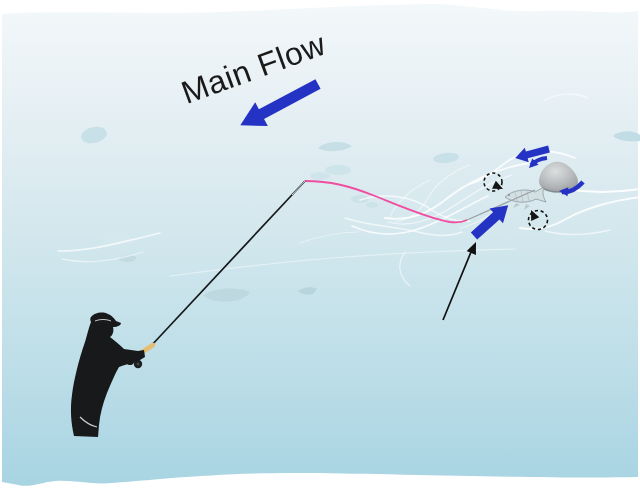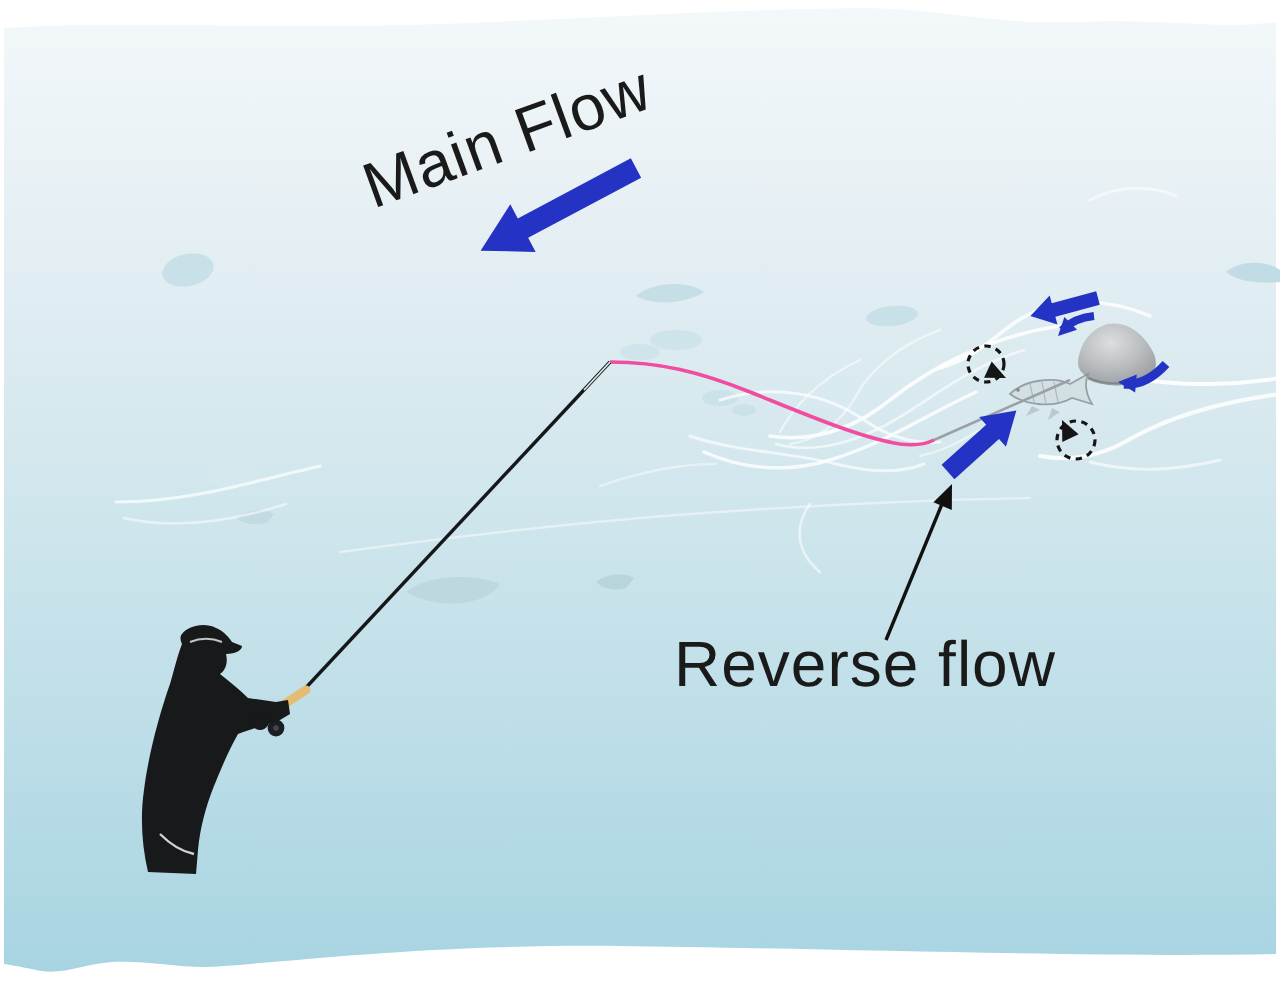--- a/index.html
+++ b/index.html
@@ -172,15 +172,14 @@
            C 74,379 79,359 85,342
            C 87,335 89,327 91,322
            C 90,320 90,318 91,317 Z"></path>
       <path d="M 95,321 C 100,319 106,319 111,321" stroke="#ffffff" stroke-width="1" opacity="0.75" fill="none"></path>
       <path d="M 80,417 C 86,423 92,426 97,427" stroke="#ffffff" stroke-width="1.2" opacity="0.8" fill="none"></path>
       <path d="M 130,356 a 4.5,4.5 0 1 0 0.1,0 Z" fill="#17191b"></path>
     </g>
   </svg>
 
   <div id="main-flow-label" class="label">Main Flow</div>
-  <div id="reverse-flow-label" class="label">Reverse flow</div>
 
 </div>
 
 </body></html>

